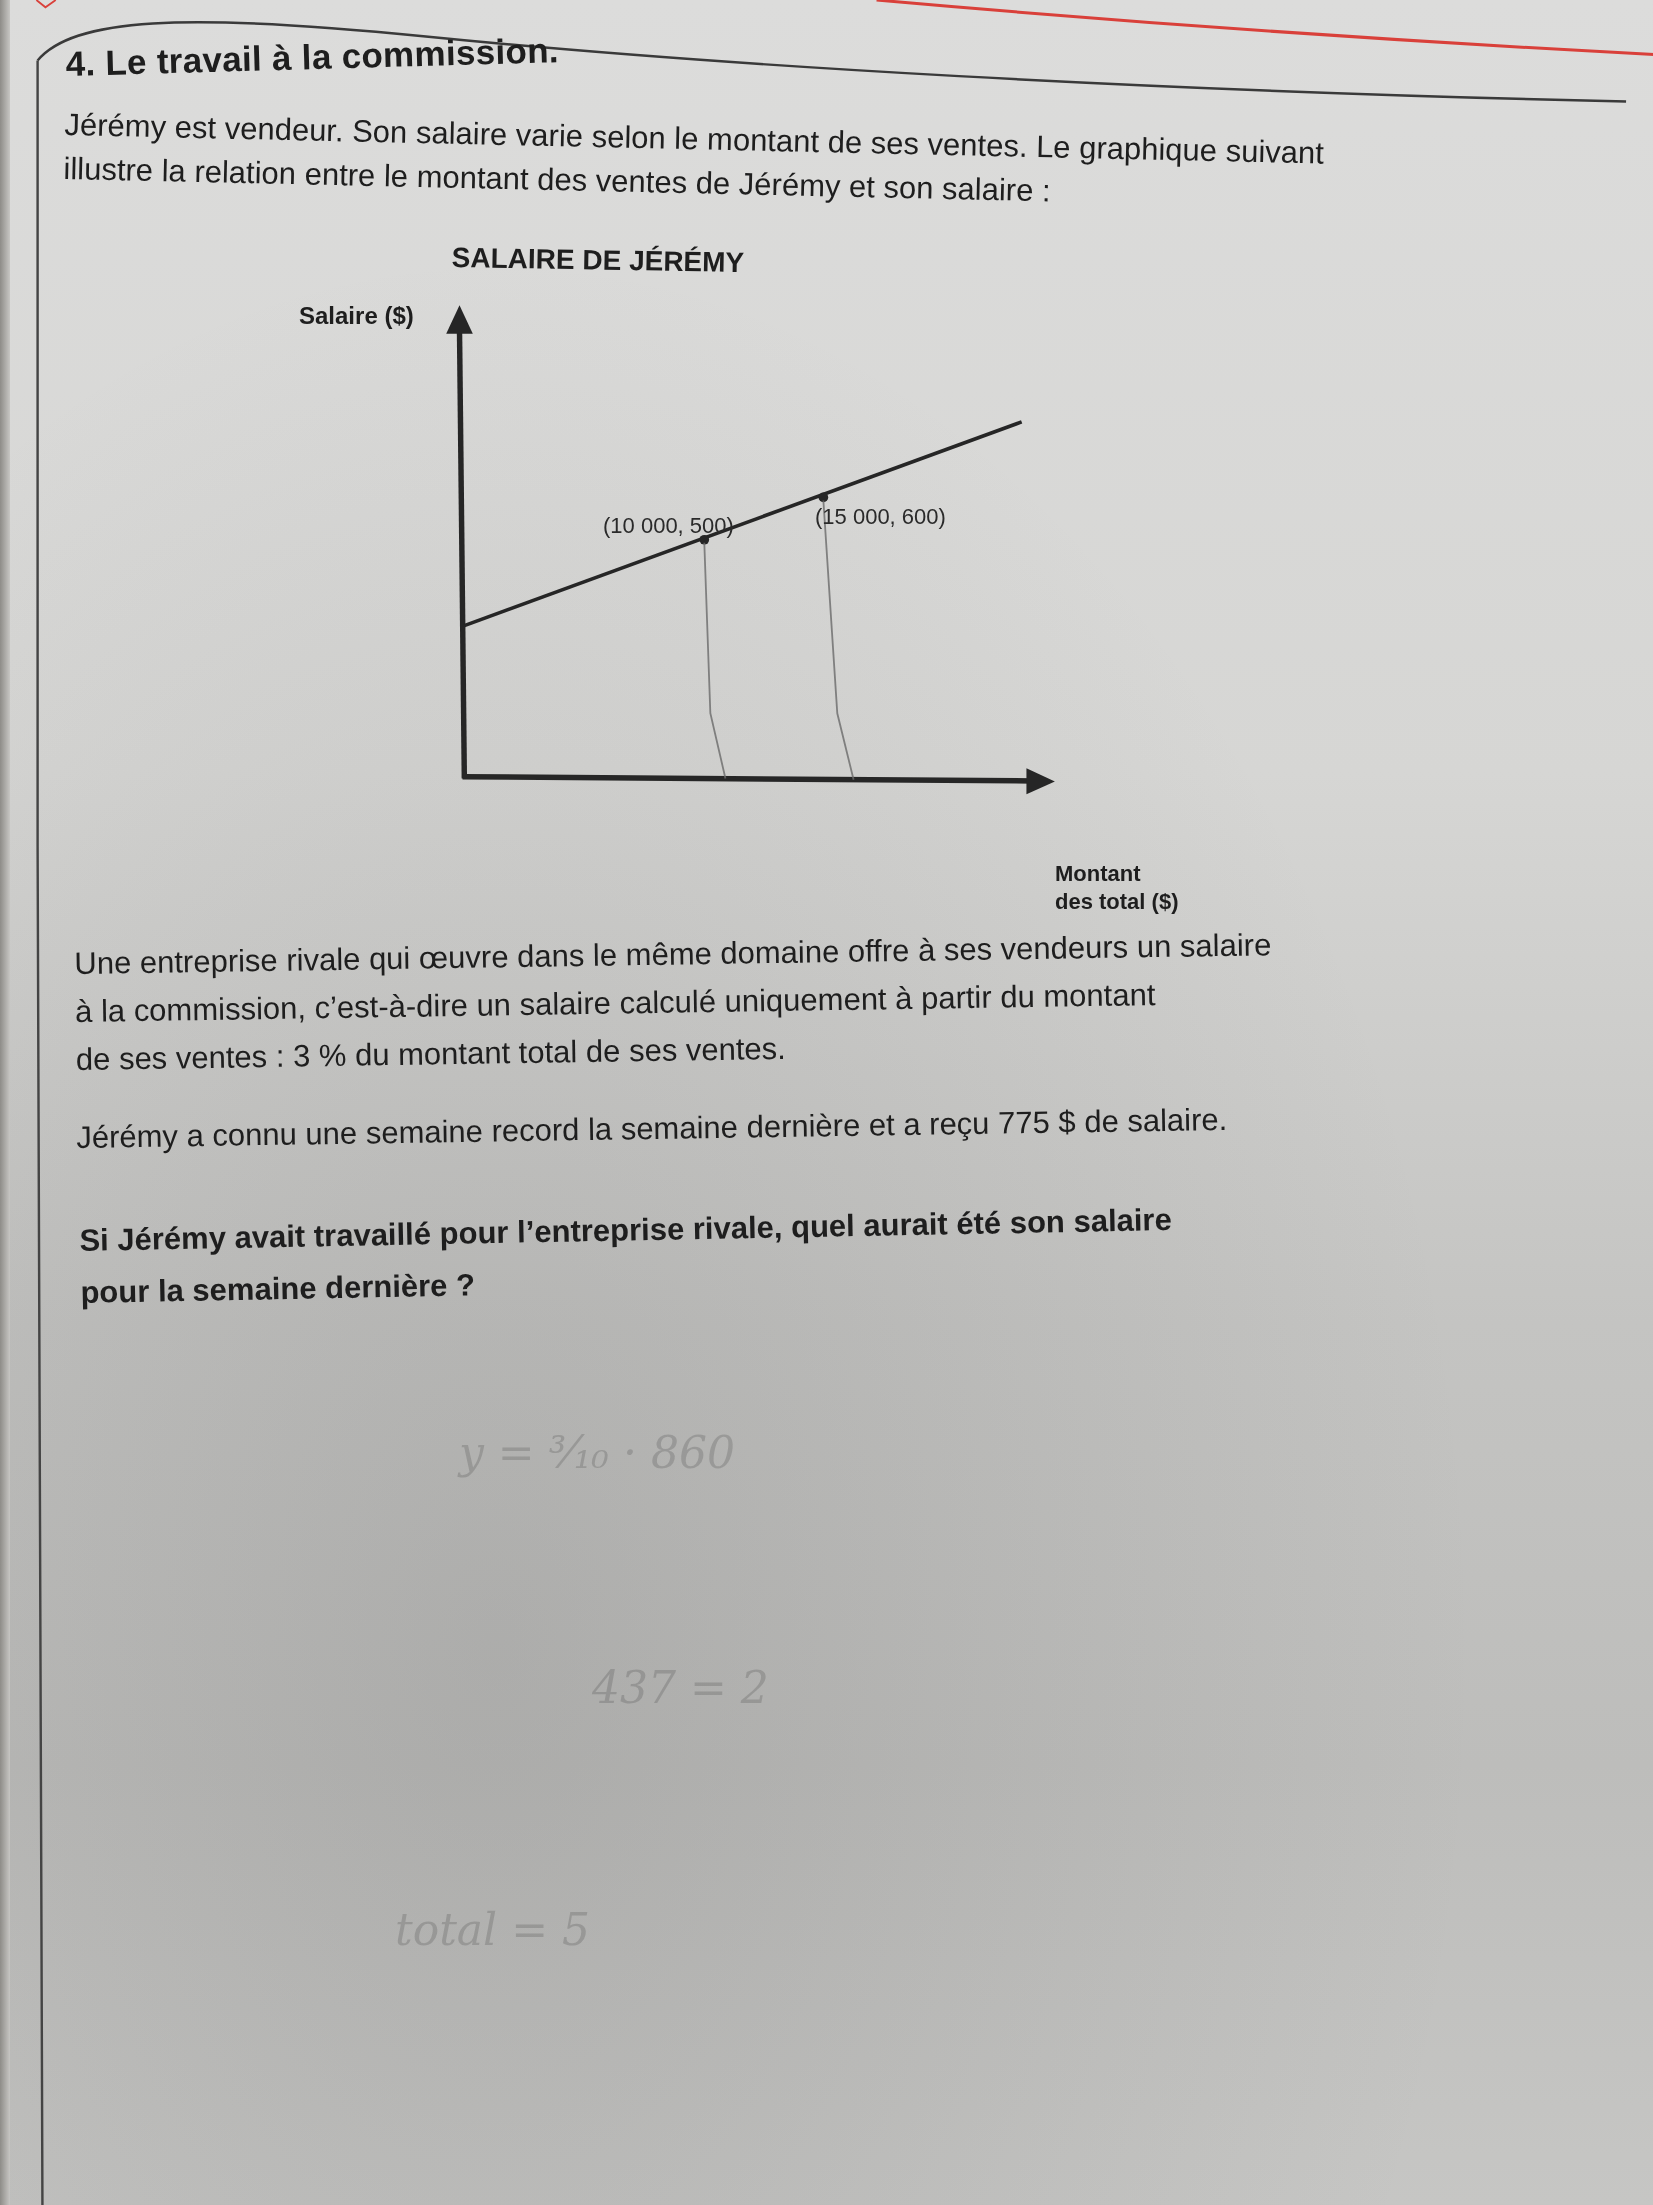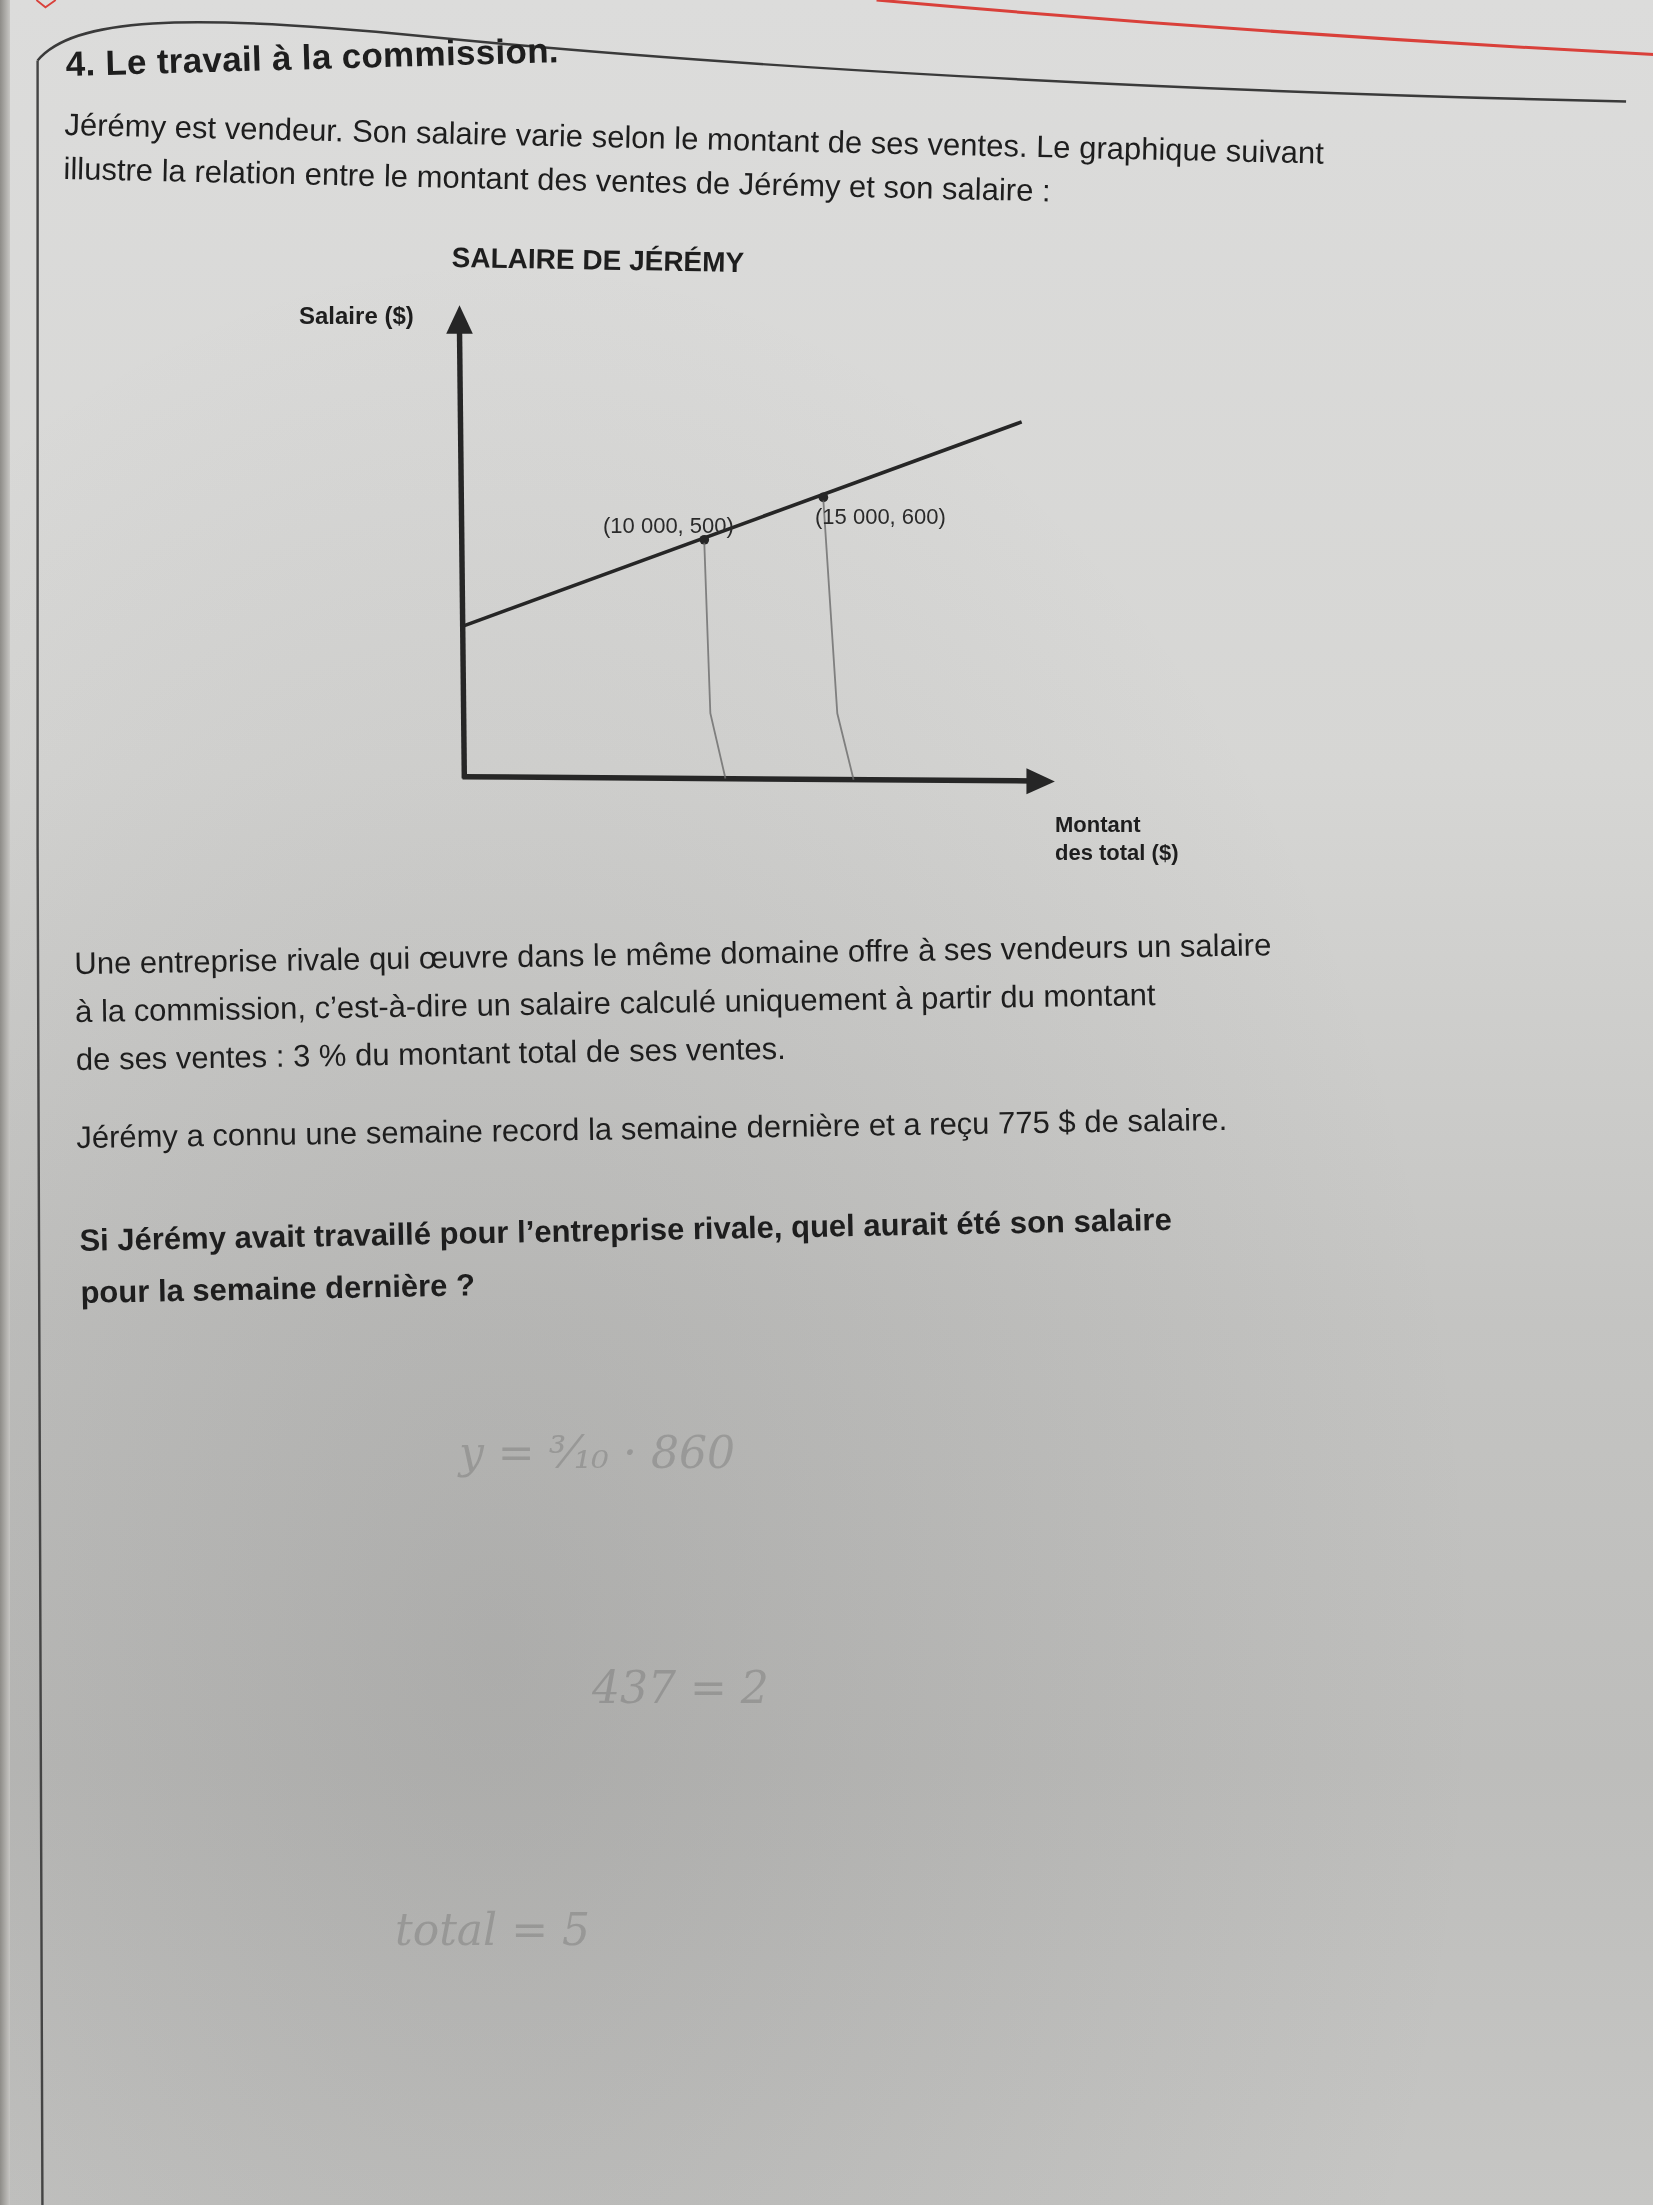--- a/index.html
+++ b/index.html
@@ -66,21 +66,21 @@
   .ylabel {
     position: absolute;
     left: 299px;
     top: 302px;
     font-size: 24px;
     font-weight: 700;
   }
   .xlabel {
     position: absolute;
     left: 1055px;
-    top: 811px;
+    top: 860px;
     font-size: 22px;
     font-weight: 700;
     line-height: 28px;
   }
   .xlabel span { display: block; }
   .pt-label {
     position: absolute;
     font-size: 22px;
     color: #2a2a2a;
   }

